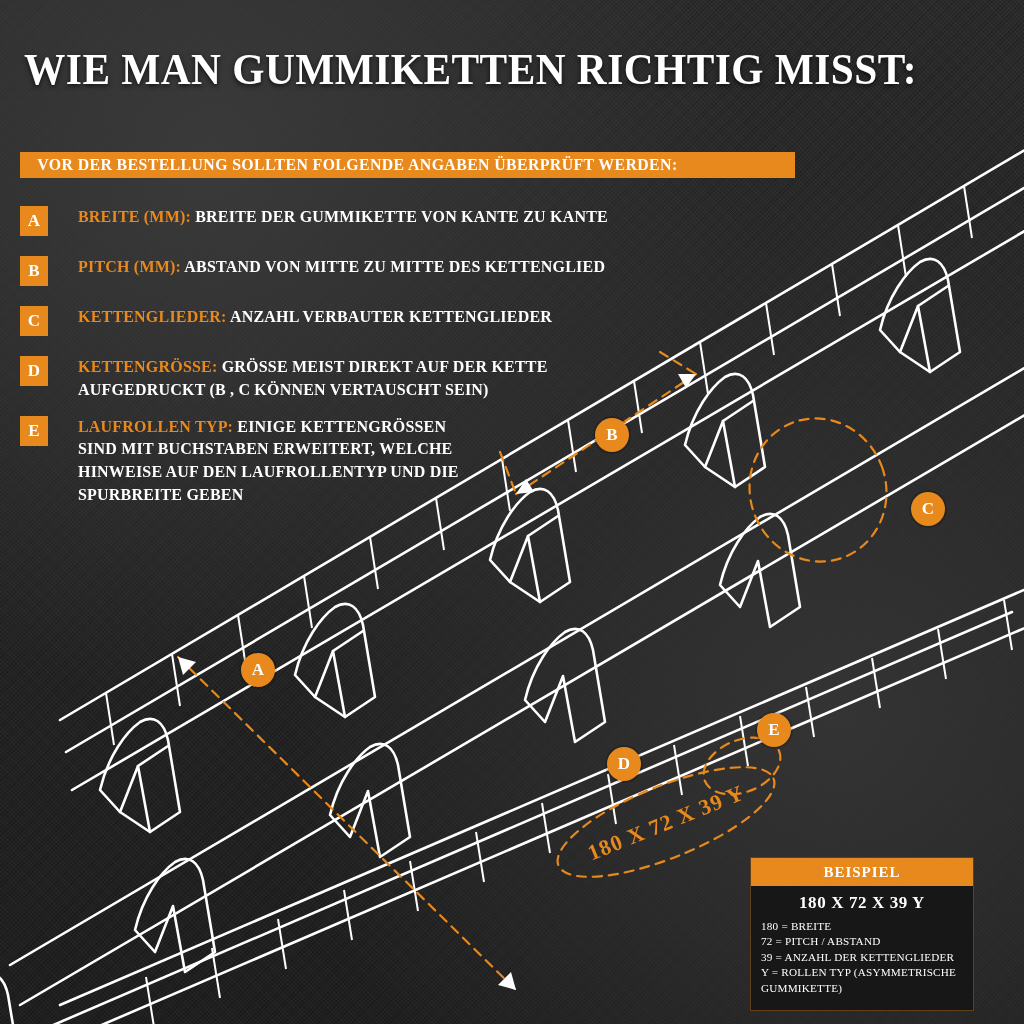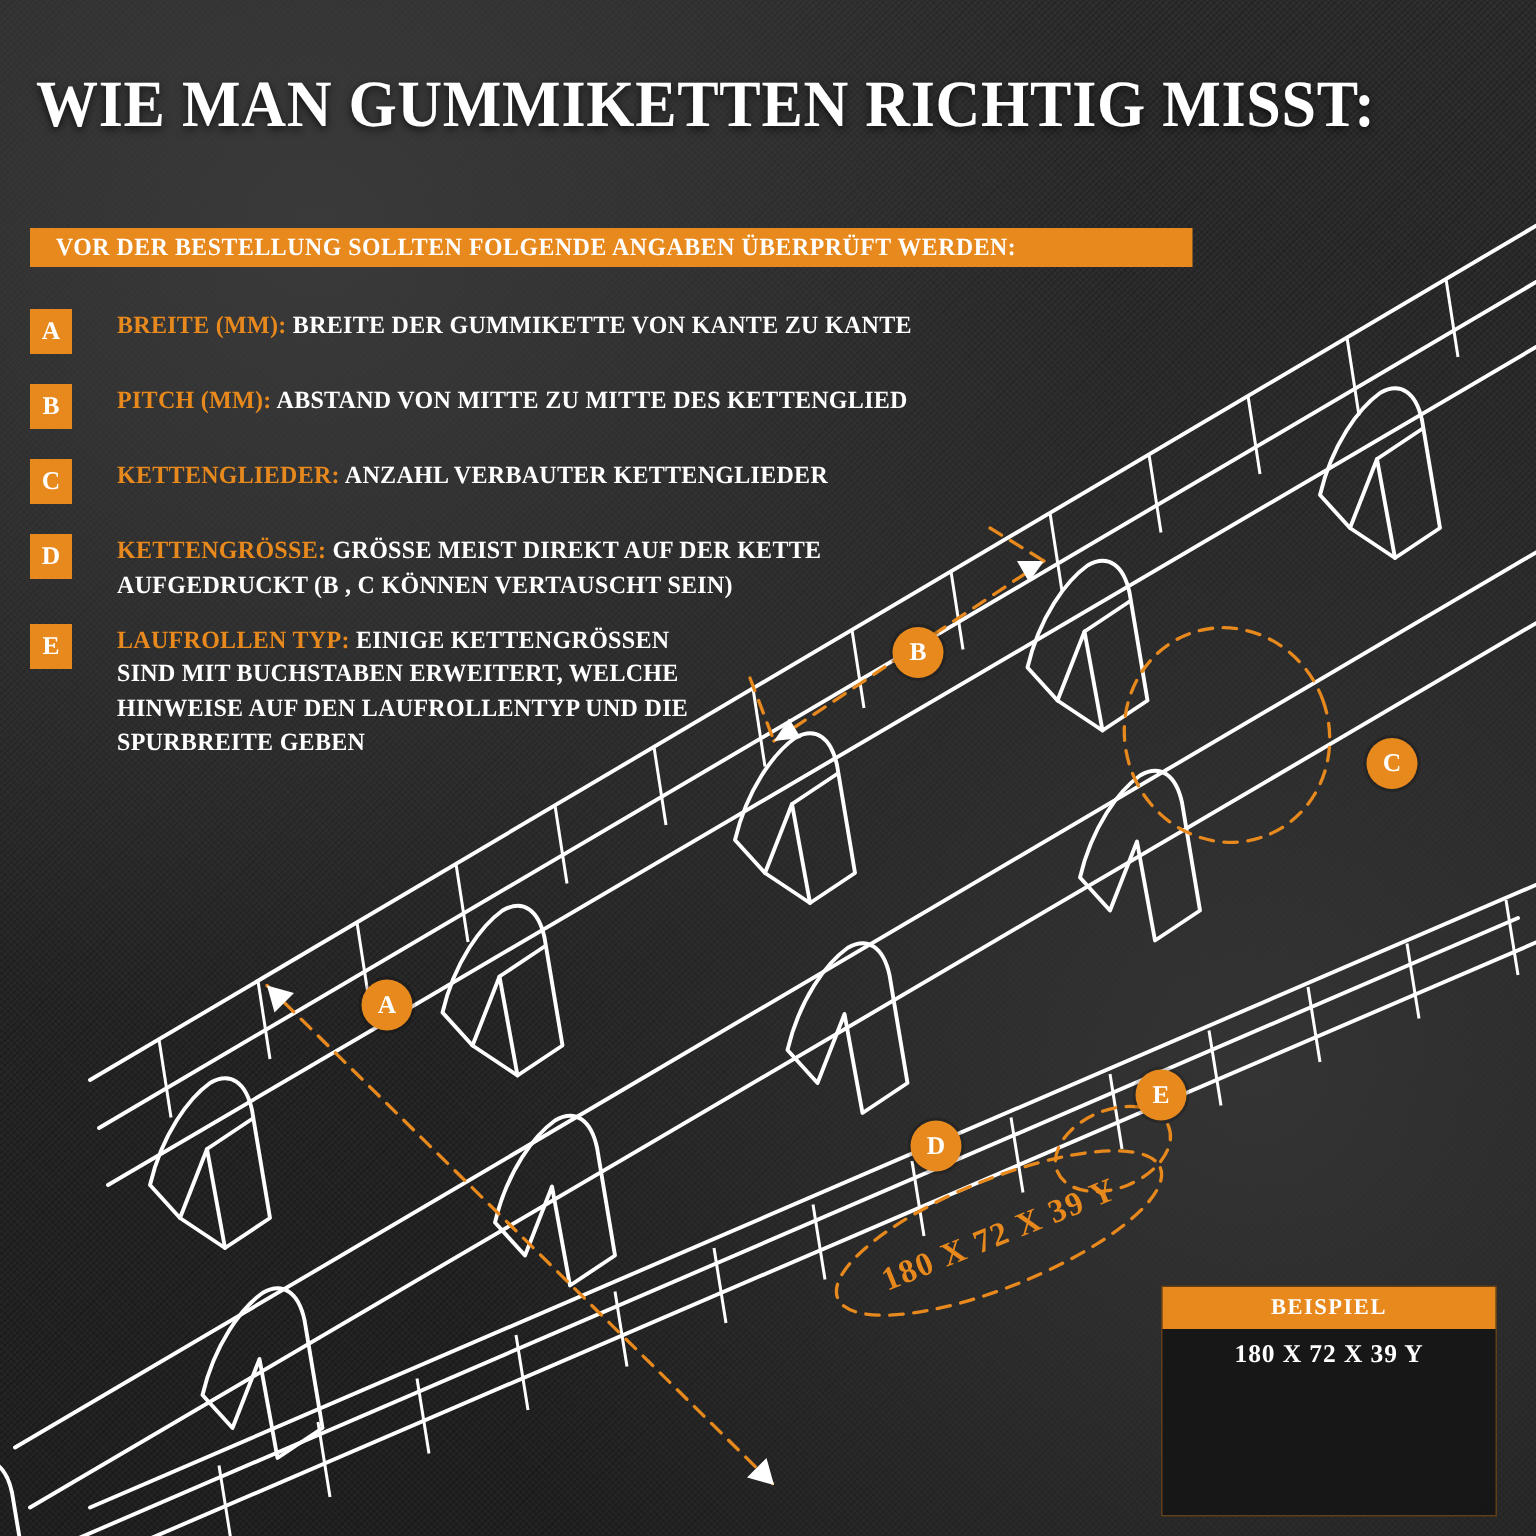--- a/index.html
+++ b/index.html
@@ -142,21 +142,21 @@
   .chain-label .txt {
     font-size: 22px;
     font-weight: bold;
     color: #e8891d;
     letter-spacing: 1px;
     white-space: nowrap;
   }
   
   .example {
     position: absolute;
-    left: 774px;
+    left: 750px;
     top: 857px;
     width: 222px;
     height: 152px;
     background: rgba(20,20,20,0.88);
     border: 1px solid rgba(232,137,29,0.35);
   }
   .example-header {
     height: 28px;
     background: #e8891d;
     color: #ffffff;
@@ -394,16 +394,22 @@
       <span>E</span>
     </div>
 
     <div class="chain-label">
       <span class="txt">180 X 72 X 39 Y</span>
     </div>
 
     <div class="example">
       <div class="example-header">BEISPIEL</div>
       <div class="example-code">180 X 72 X 39 Y</div>
+      <div class="example-lines">
+        <div>180 = BREITE</div>
+        <div>72 = PITCH / ABSTAND</div>
+        <div>39 = ANZAHL DER KETTENGLIEDER</div>
+        <div>Y = ROLLEN TYP (ASYMMETRISCHE GUMMIKETTE)</div>
+      </div>
     </div>
 
   </div>
 </div>
 
 </body></html>

